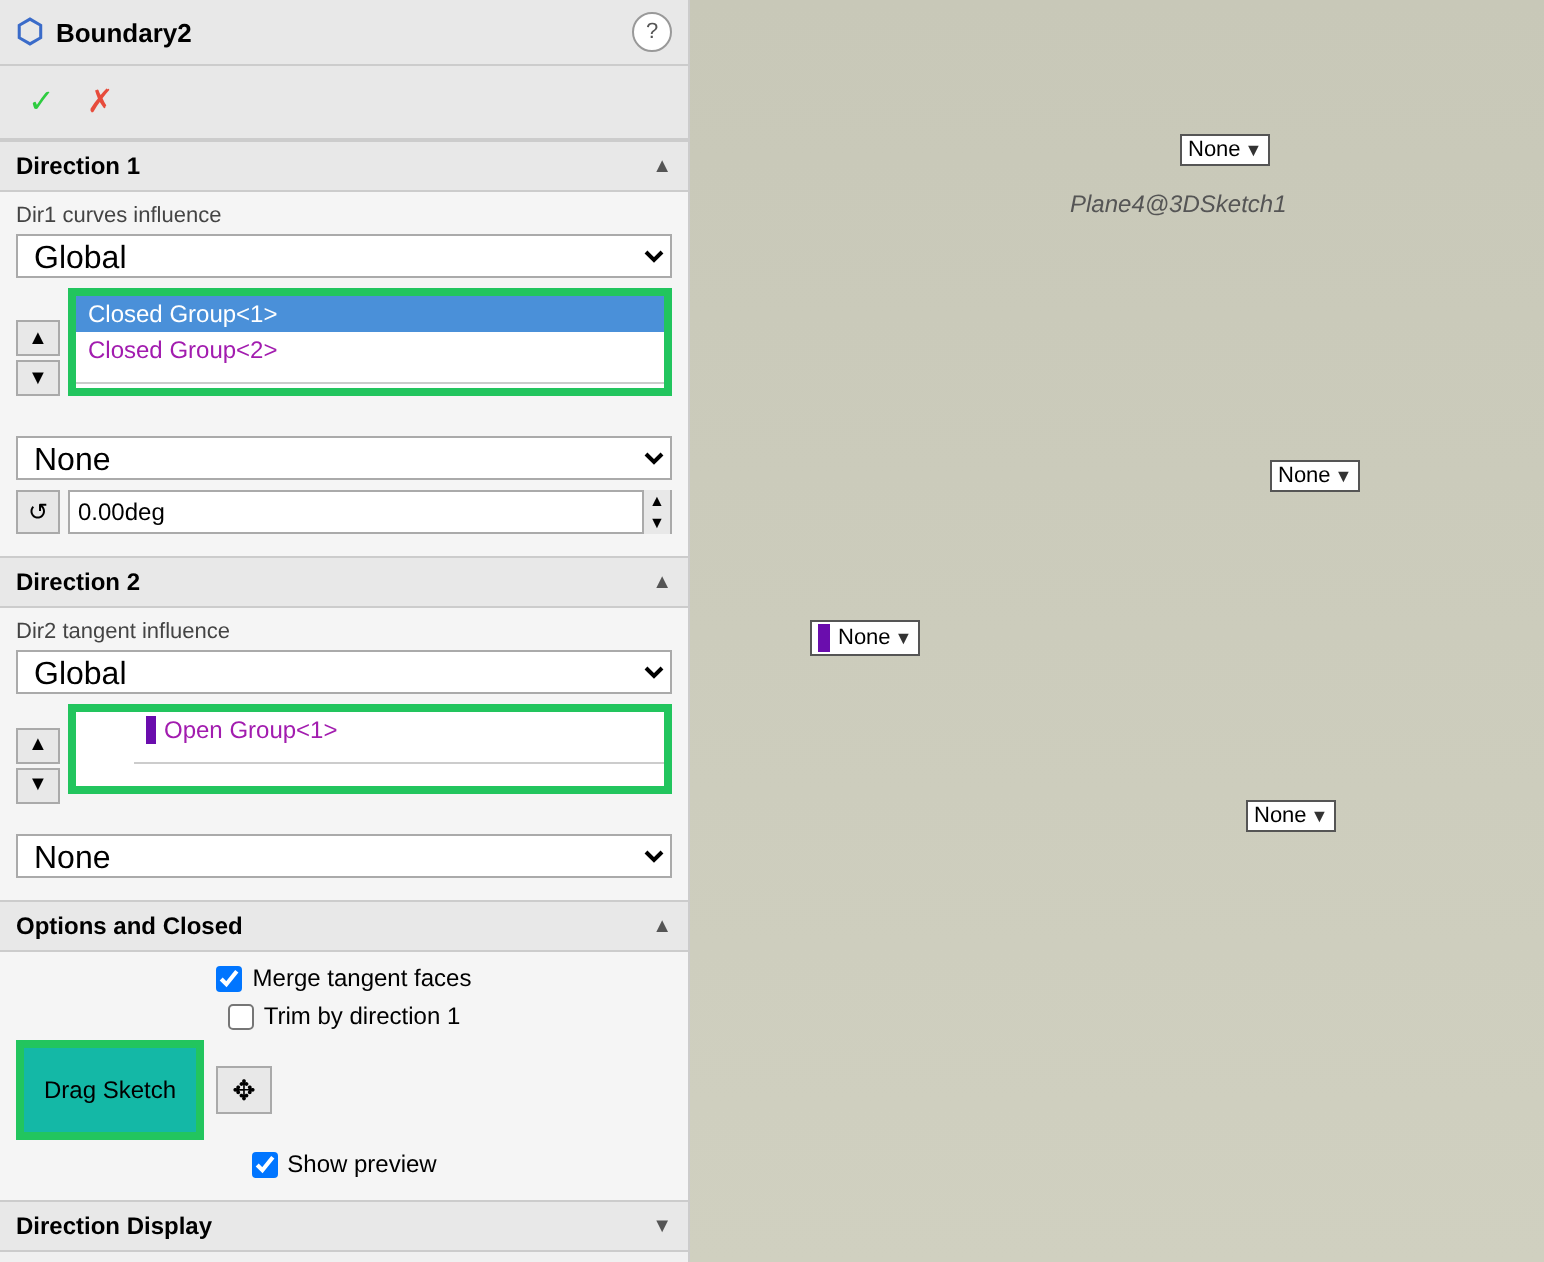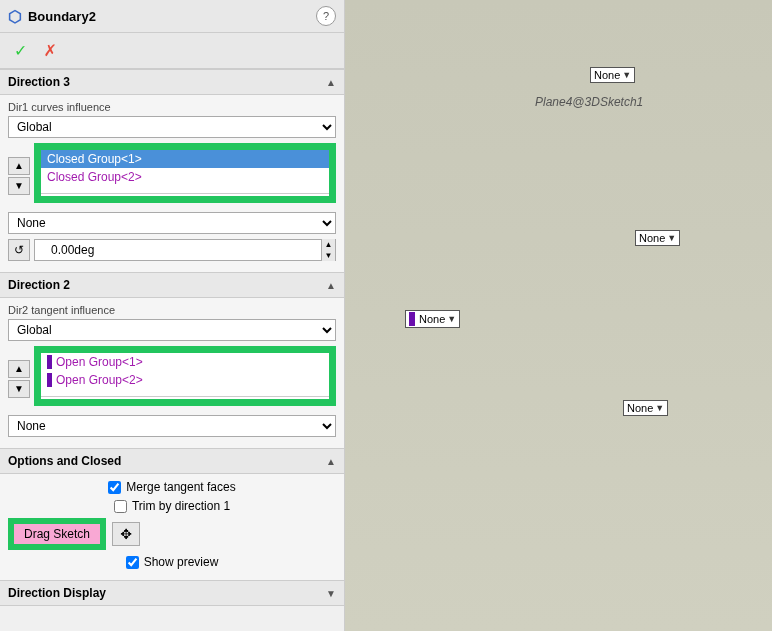--- a/index.html
+++ b/index.html
@@ -107,29 +107,29 @@
     .select-row {
       display: flex;
       align-items: center;
       margin-bottom: 5px;
     }
     .select-dropdown {
       width: 100%;
       padding: 2px 4px;
       border: 1px solid #aaa;
       background: white;
-      font-size: 12px;
+      font-size: 16px;
       height: 22px;
     }
 
     
     .list-box {
-      border: 7px solid #22c55e;
+      border: 4px solid #22c55e;
       background: white;
-      margin-bottom: 5px;
+      margin-bottom: 16px;
       min-height: 45px;
     }
     .list-item {
       padding: 2px 6px;
       font-size: 12px;
     }
     .list-item.selected {
       background: #4a90d9;
       color: white;
     }
@@ -193,21 +193,20 @@
       border: 1px solid #aaa;
       background: white;
       height: 22px;
     }
     .angle-input {
       flex: 1;
       border: none;
       outline: none;
       padding: 0 4px;
       font-size: 12px;
-      margin-left: 12px;
     }
     .angle-spinners {
       display: flex;
       flex-direction: column;
       height: 22px;
     }
     .spin-btn {
       width: 14px;
       height: 11px;
       font-size: 8px;
@@ -244,23 +243,23 @@
     }
 
     
     .drag-row {
       display: flex;
       align-items: center;
       gap: 6px;
       margin-bottom: 5px;
     }
     .drag-sketch-btn {
-      padding: 3px 10px;
-      border: 6px solid #22c55e;
-      background: #f9a8d4;
+      padding: 14px 10px;
+      border: 4px solid #22c55e;
+      background: #14b8a6;
       font-size: 12px;
       cursor: pointer;
     }
     .drag-icon-btn {
       width: 28px;
       height: 24px;
       border: 1px solid #aaa;
       background: #e8e8e8;
       cursor: pointer;
       display: flex;
@@ -333,21 +332,21 @@
     </div>
     <div class="help-btn">?</div>
   </div>
 
   <div class="action-bar">
     <button class="action-btn confirm">✓</button>
     <button class="action-btn cancel">✗</button>
   </div>
 
   <div class="section-header">
-    <span>Direction 3</span>
+    <span>Direction 1</span>
     <span class="chevron">▲</span>
   </div>
   <div class="section-content">
     <div class="field-label">Dir1 curves influence</div>
     <div class="select-row">
       <select class="select-dropdown">
         <option>Global</option>
       </select>
     </div>
 
@@ -391,28 +390,24 @@
       <select class="select-dropdown">
         <option>Global</option>
       </select>
     </div>
 
     <div class="list-and-arrows">
       <div class="arrow-btn-group">
         <button class="arrow-btn">▲</button>
         <button class="arrow-btn">▼</button>
       </div>
-      <div class="list-box" style="flex:1;">
+      <div class="list-box" style="flex:1;padding-left:29px;">
         <div class="list-item unselected" style="display:flex;align-items:center;gap:4px;">
           <span style="display:inline-block;width:5px;height:14px;background:#6a0dad;"></span>
           <span>Open Group&lt;1&gt;</span>
-        </div>
-        <div class="list-item unselected" style="display:flex;align-items:center;gap:4px;">
-          <span style="display:inline-block;width:5px;height:14px;background:#6a0dad;"></span>
-          <span>Open Group&lt;2&gt;</span>
         </div>
         <div class="list-separator"></div>
       </div>
     </div>
 
     <div class="select-row">
       <select class="select-dropdown">
         <option>None</option>
       </select>
     </div>

